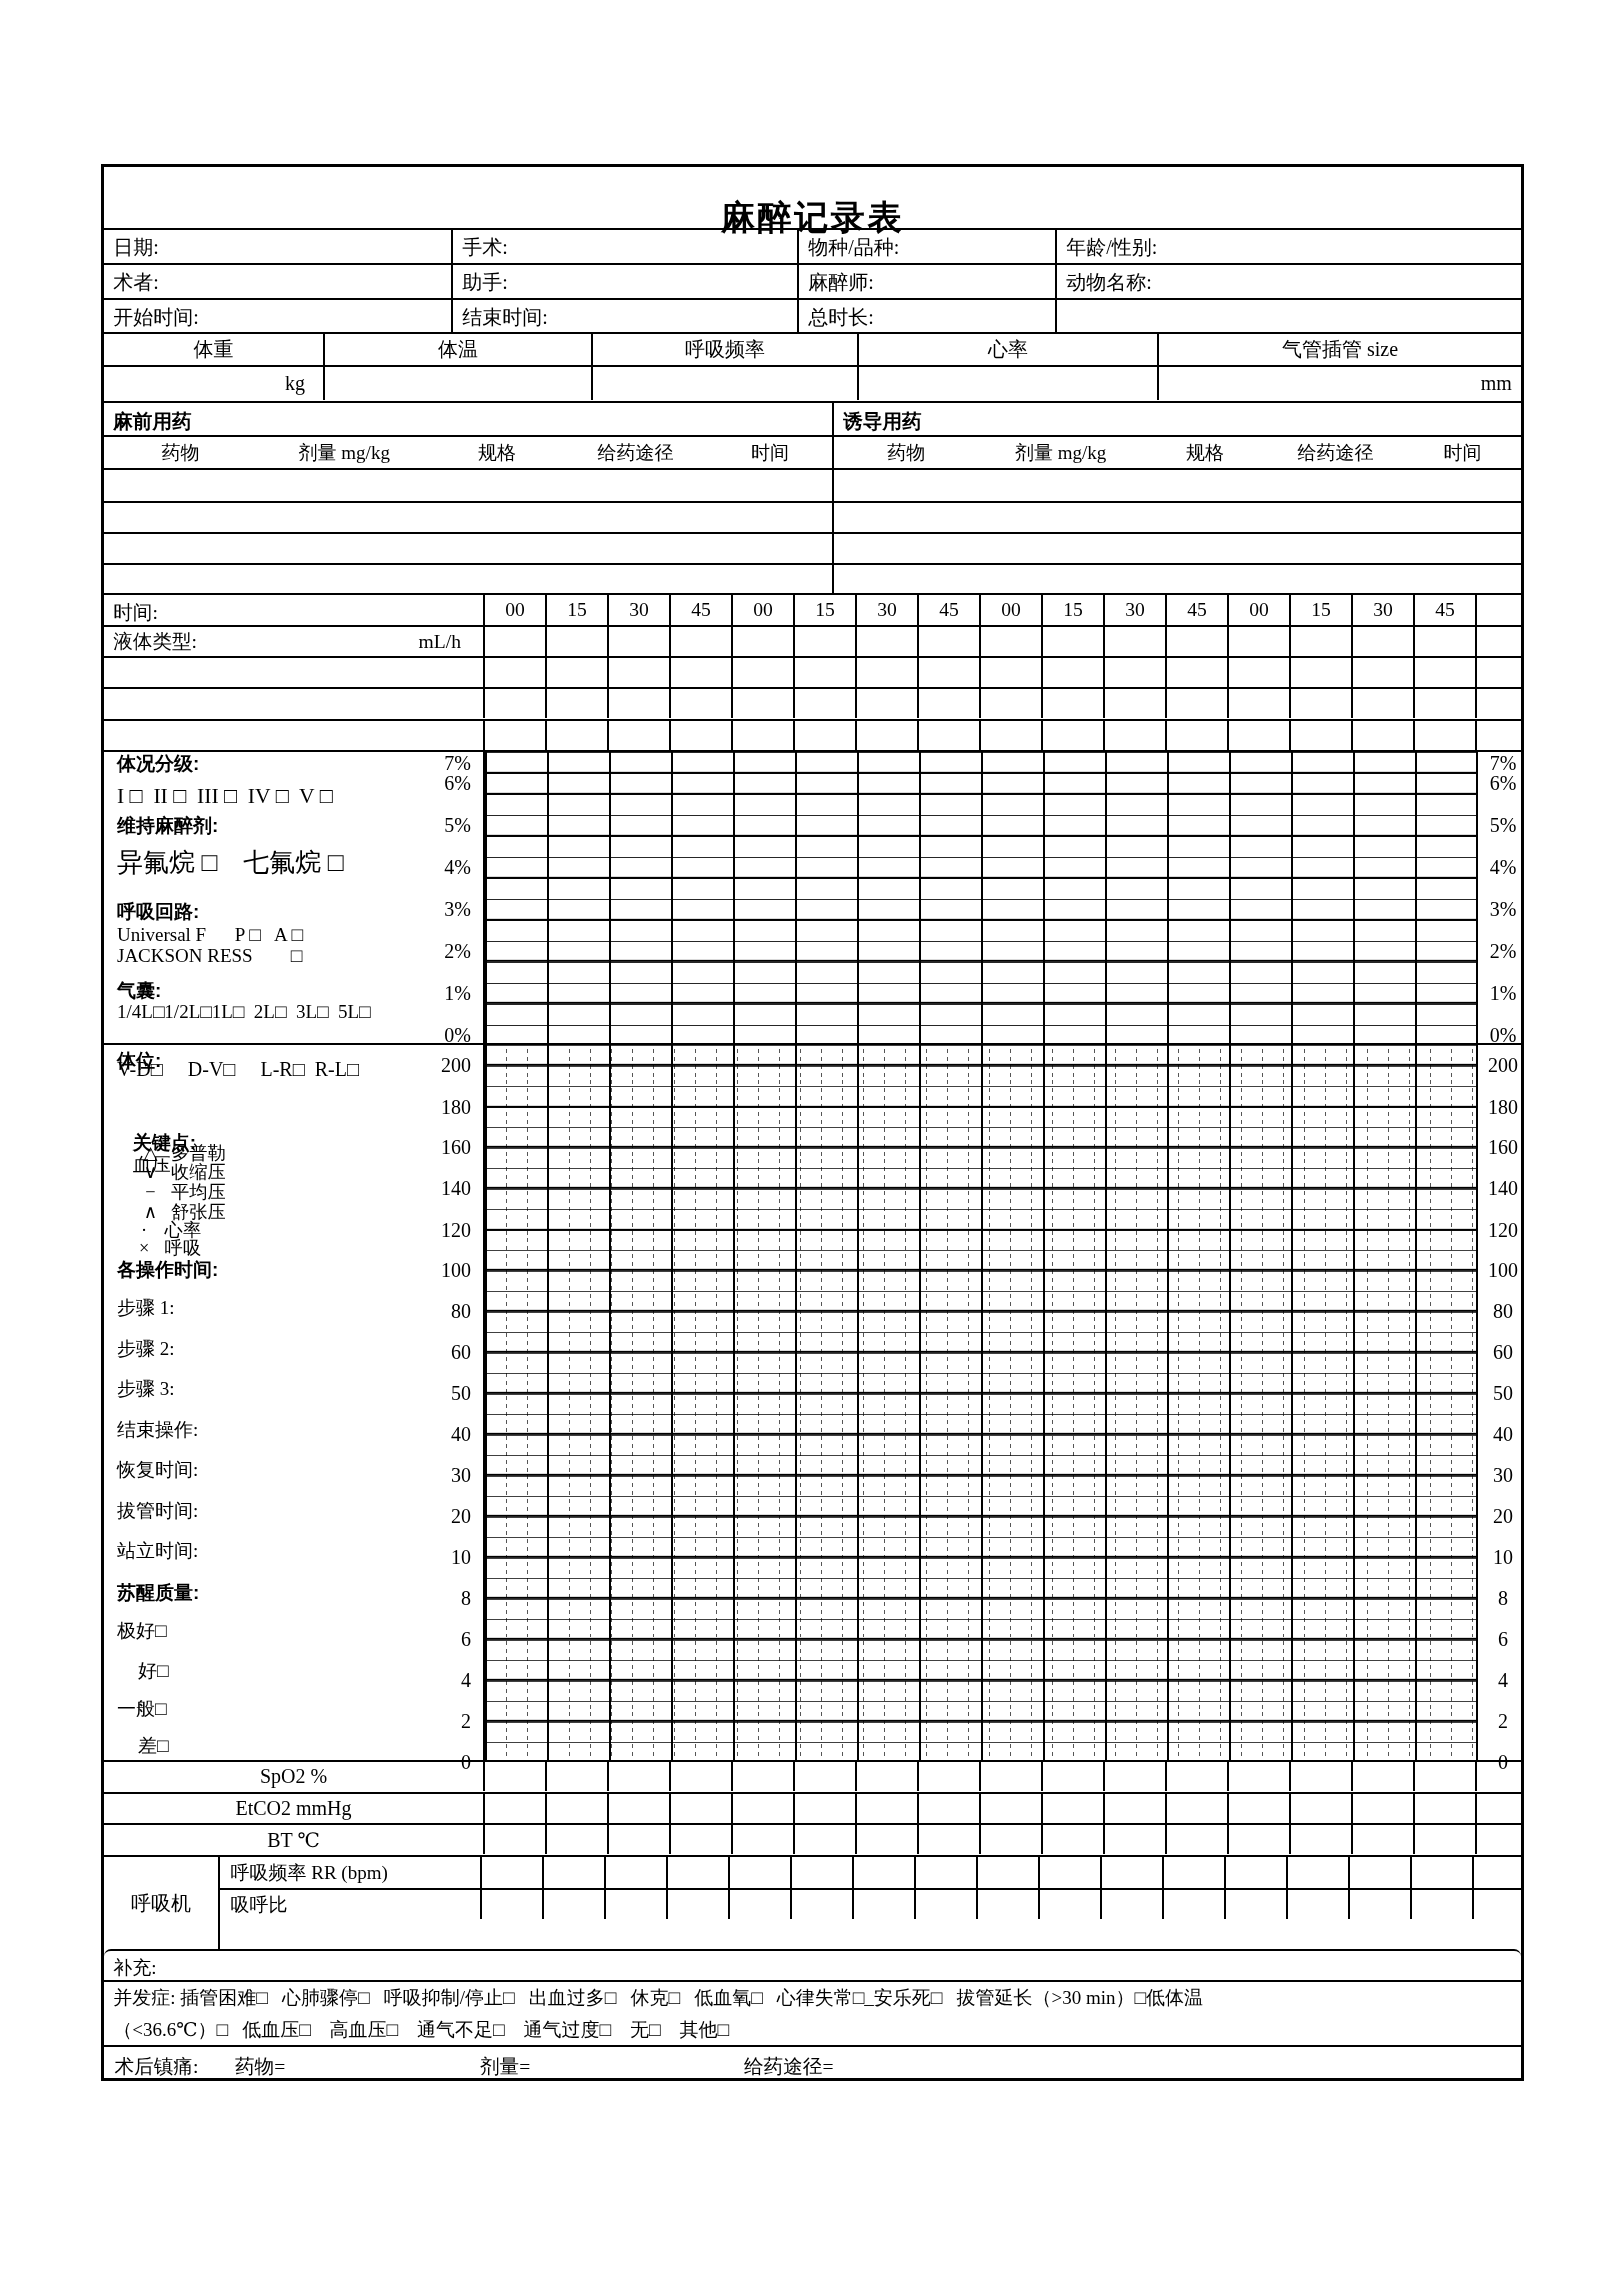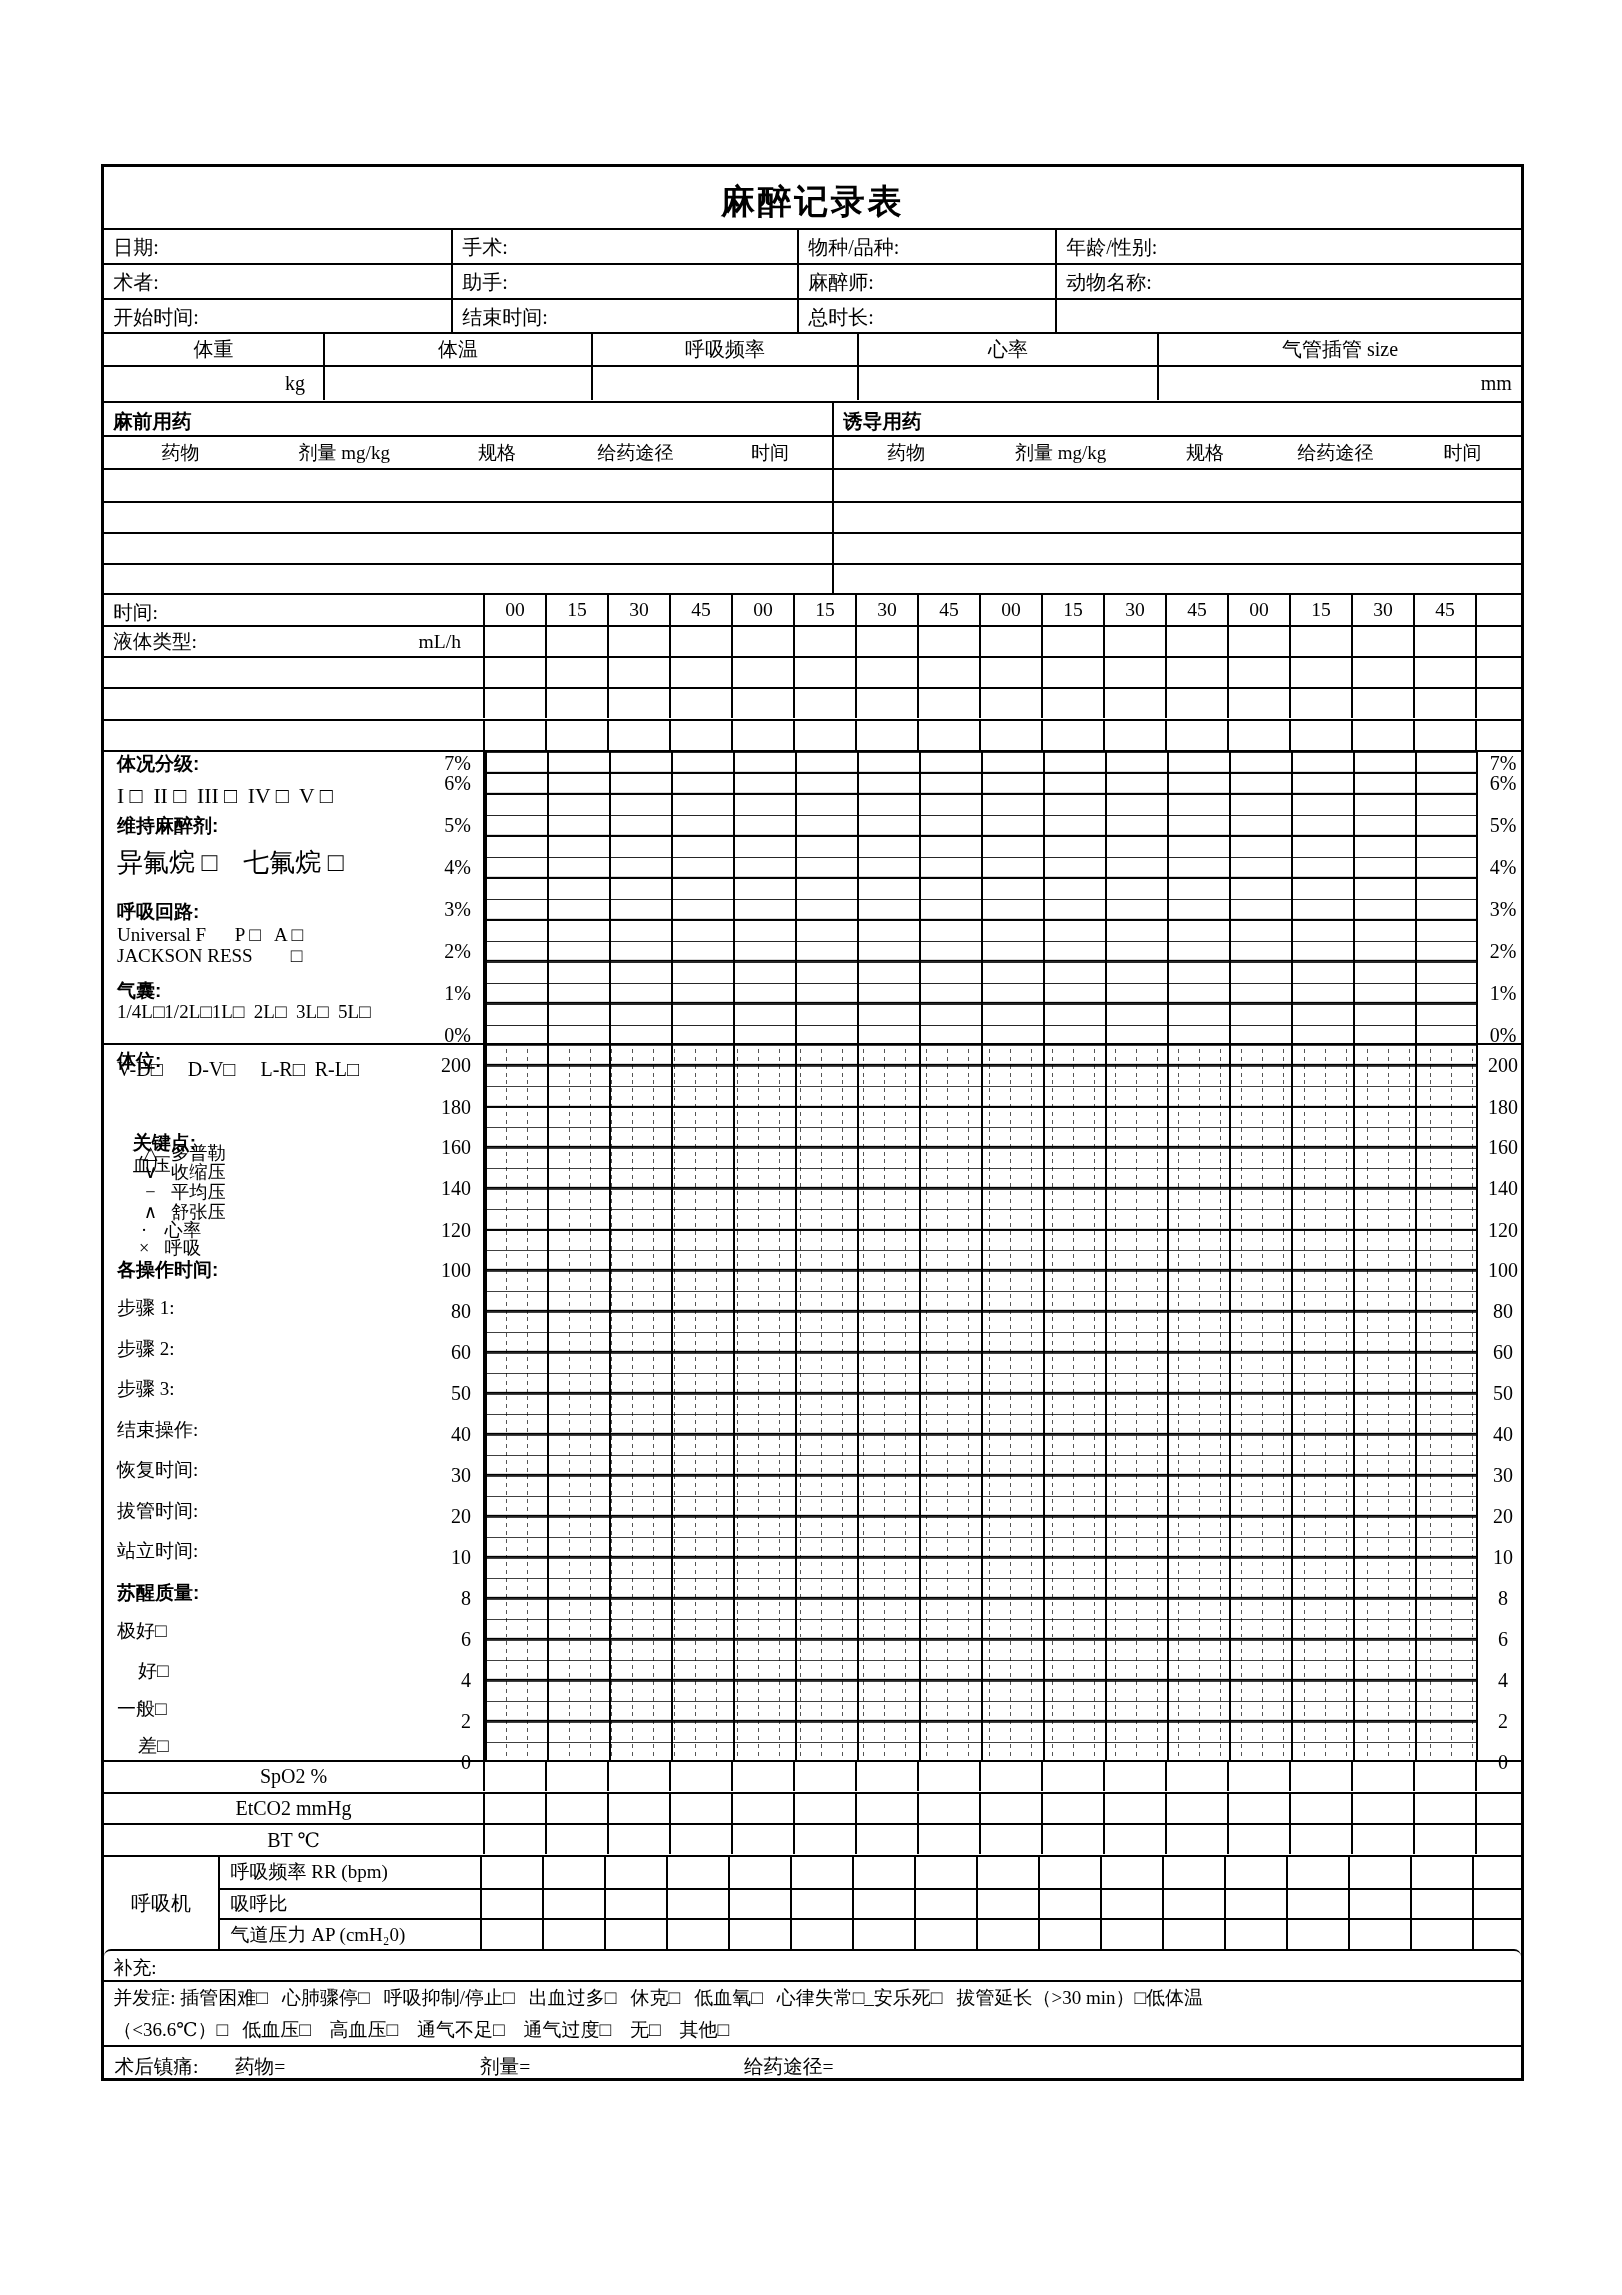--- a/index.html
+++ b/index.html
@@ -65,21 +65,21 @@
   .ventrow:first-child{border-top:none;}
   .ventrow .labelcell{width:260px;display:flex;align-items:center;padding-left:10.5px;box-sizing:border-box;font-size:19px;}
   .comp{font-size:19px;line-height:32px;padding:0 6.5px 0 9.2px;white-space:pre-wrap;}
   .postop-span{position:absolute;top:50%;transform:translateY(-50%);font-size:19.6px;white-space:pre;}
 </style>
 </head>
 <body>
 
 <div id="form">
 
-  <div class="band first" id="title" style="top:0;height:69px;">麻醉记录表</div>
+  <div class="band first" id="title" style="top:16px;height:69px;">麻醉记录表</div>
 
   <div class="band flex" style="top:61px;height:35px;">
     <div class="cell w1 lbl">日期:</div>
     <div class="cell w2 lbl">手术:</div>
     <div class="cell w3 lbl">物种/品种:</div>
     <div class="cell w4 lbl">年龄/性别:</div>
   </div>
 
   <div class="band flex" style="top:96px;height:35px;">
     <div class="cell w1 lbl">术者:</div>
@@ -497,42 +497,20 @@
               <div class="c"></div>
               <div class="c"></div>
               <div class="c"></div>
               <div class="c"></div>
               <div class="c"></div>
               <div class="c"></div>
               <div class="c"></div>
               <div class="c last"></div>
             </div>
         </div>
-        <div class="ventrow">
-          <div class="labelcell">气道压力 AP (cmH₂0)</div>
-          <div class="cells">
-              <div class="c"></div>
-              <div class="c"></div>
-              <div class="c"></div>
-              <div class="c"></div>
-              <div class="c"></div>
-              <div class="c"></div>
-              <div class="c"></div>
-              <div class="c"></div>
-              <div class="c"></div>
-              <div class="c"></div>
-              <div class="c"></div>
-              <div class="c"></div>
-              <div class="c"></div>
-              <div class="c"></div>
-              <div class="c"></div>
-              <div class="c"></div>
-              <div class="c last"></div>
-            </div>
-        </div>
       </div>
     </div>
   </div>
 
   <div class="band" style="top:1782px;height:31px;border-radius:7px;">
     <div class="lbl" style="font-size:19px;">补充:</div>
   </div>
 
   <div class="band" style="top:1813px;height:65px;">
     <div class="comp">并发症: 插管困难□   心肺骤停□   呼吸抑制/停止□   出血过多□   休克□   低血氧□   心律失常□_安乐死□   拔管延长（&gt;30 min）□低体温</div>

